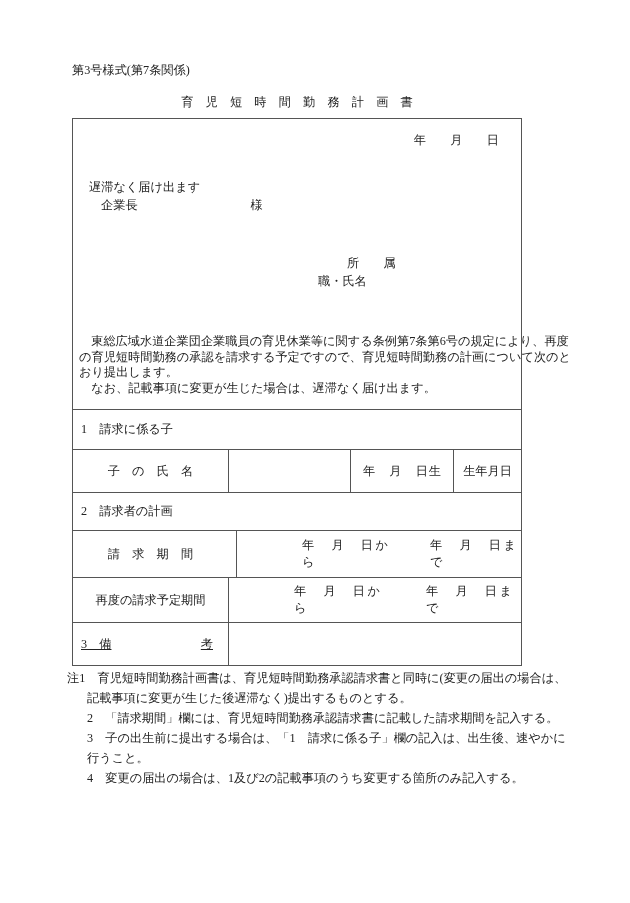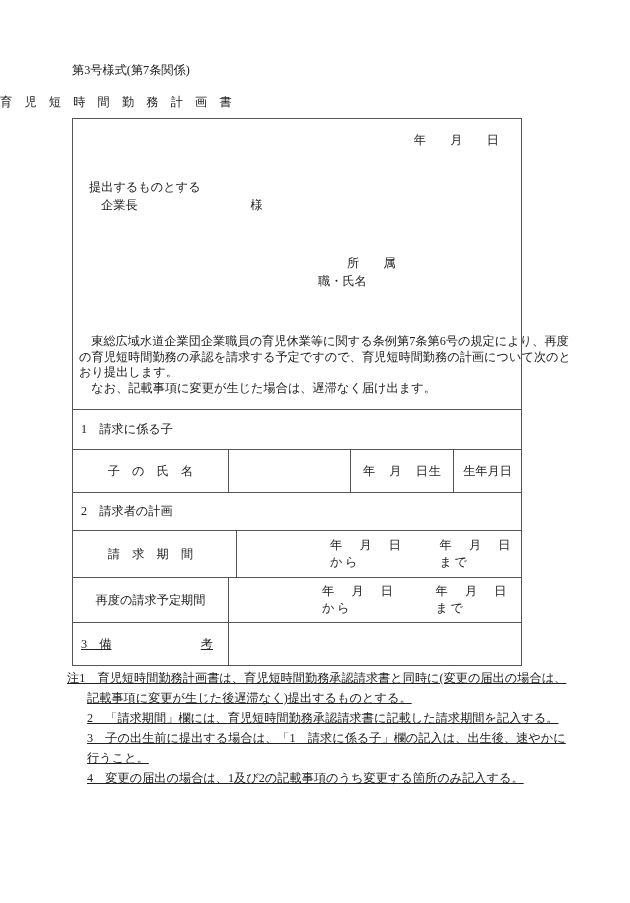--- a/index.html
+++ b/index.html
@@ -11,21 +11,21 @@
   .page{
     position:relative;
     width:630px;height:903px;
     background:var(--bg);
     color:var(--text);
     font-family:"Liberation Serif","DejaVu Serif",serif;
     font-size:12.2px;
     overflow:hidden;
   }
   .form-number{position:absolute;left:72px;top:63px;line-height:14px;}
-  .doc-title{position:absolute;left:0;top:95px;width:594px;text-align:left;line-height:14px;}
+  .doc-title{position:absolute;left:0;top:95px;width:594px;text-align:center;line-height:14px;}
 
   .main-box{
     position:absolute;left:72px;top:118px;
     width:450px;height:548px;
     border:1px solid var(--line);
     box-sizing:border-box;
   }
   .letter-area{position:relative;height:290px;}
   .date-line{position:absolute;top:12px;right:0;padding-right:22px;line-height:18px;}
   .addressee{position:absolute;top:59px;left:16px;line-height:18px;}
@@ -47,41 +47,41 @@
   .c2{width:122px;border-left:1px solid var(--line);}
   .c3{width:68px;border-left:1px solid var(--line);}
   .c4{flex:1;border-left:1px solid var(--line);}
   .cval{flex:1;border-left:1px solid var(--line);}
   .center{justify-content:center;}
   .right{justify-content:flex-end;padding-right:11px;}
   .remarks{justify-content:space-between;padding:0 15px 0 8px;text-decoration:underline;}
   .period{padding-left:65px;}
   .to{margin-left:37px;}
   .ls1{letter-spacing:1px;}
-  .ls2{letter-spacing:2.5px;margin-left:28px;}
+  .ls2{letter-spacing:2.5px;}
 
-  .notes{position:absolute;left:67px;top:668px;width:500px;line-height:20px;text-decoration:underline;}
+  .notes{position:absolute;left:67px;top:668px;width:500px;line-height:20px;}
   .note-line{white-space:nowrap;}
   .note-line.cont{padding-left:20px;}
 </style>
 </head>
 <body>
 
 <div class="page">
 
   <div class="form-number">第3号様式(第7条関係)</div>
   <div class="doc-title">育　児　短　時　間　勤　務　計　画　書</div>
 
   <div class="main-box">
 
     <div class="letter-area">
       <div class="date-line">年　　月　　日</div>
 
       <div class="addressee">
-        <div>提出するものとする</div>
+        <div>遅滞なく届け出ます</div>
         <div class="addr2">
           <span>企業長</span>
           <span class="honorific">様</span>
         </div>
       </div>
 
       <div class="sender">
         <div class="affiliation">所属</div>
         <div>職・氏名</div>
       </div>

